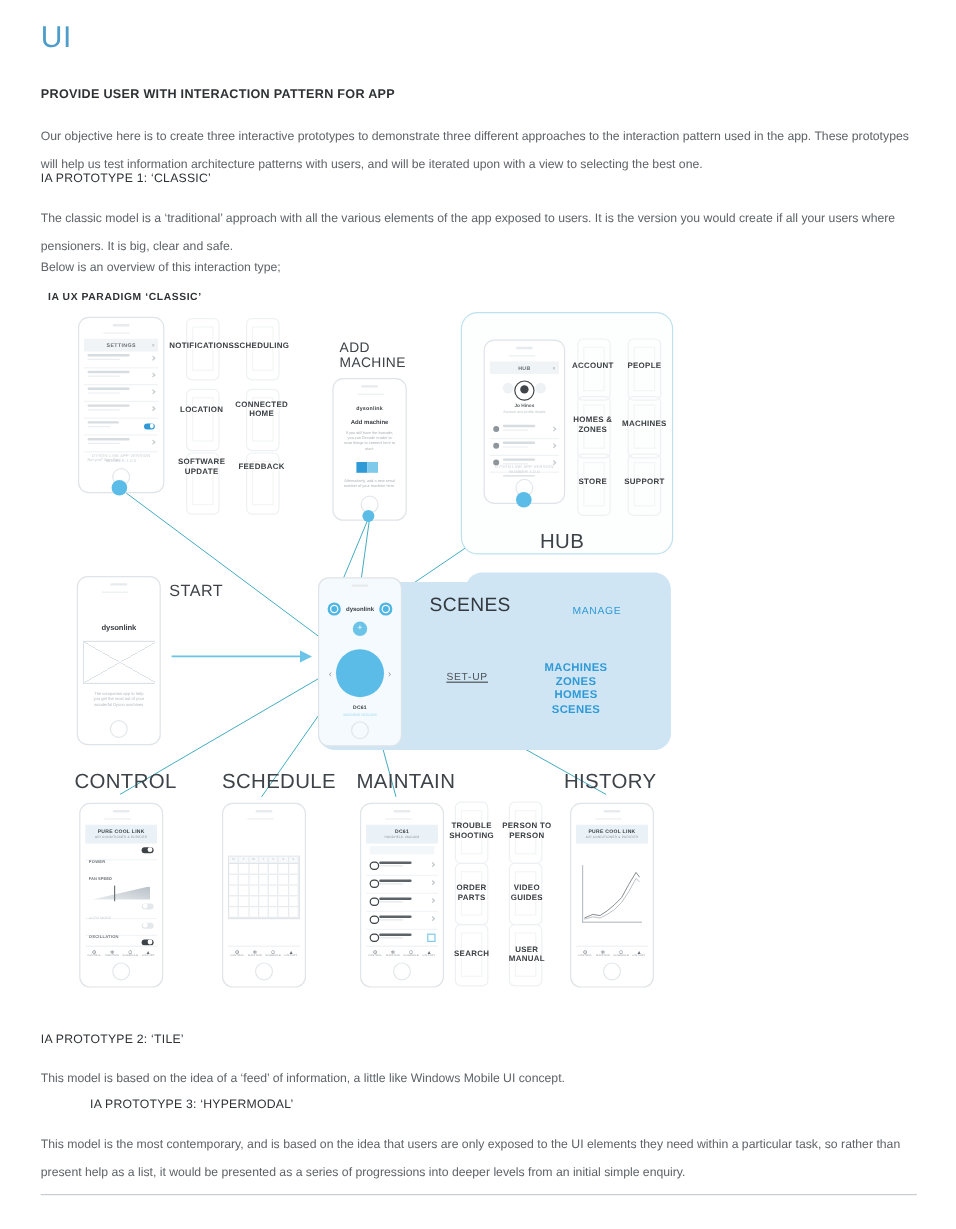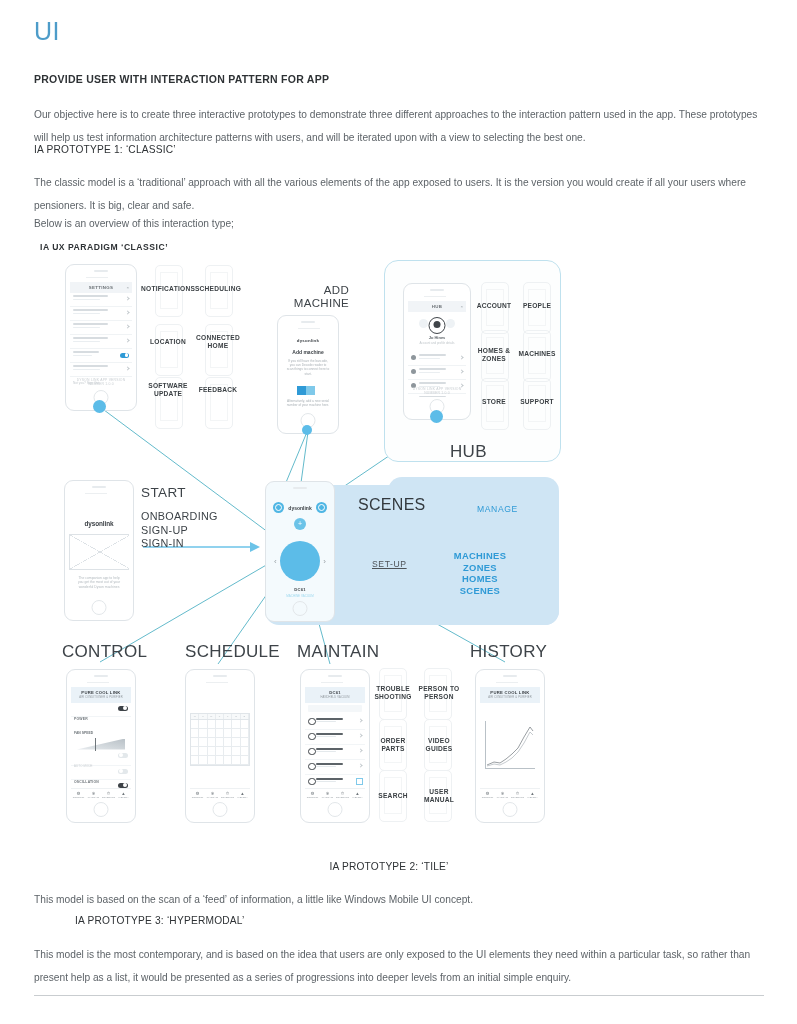--- a/index.html
+++ b/index.html
@@ -22,21 +22,21 @@
     font-size:10.2px;line-height:23px;color:#5d6368;font-weight:400;
   }
   .subhead{
     position:absolute;left:34px;width:730px;
     font-size:10.2px;color:#2e3235;font-weight:400;letter-spacing:.2px;
   }
   #p-intro{top:103px;}
   #h-proto1{top:144px;}
   #p-proto1{top:171px;}
   #p-below{top:212px;}
-  #h-proto2{top:861px;left:24px;text-align:center;}
+  #h-proto2{top:861px;left:34px;}
   #p-proto2{top:888px;}
   #h-proto3{top:915px;margin-left:41px;}
   #p-proto3{top:943px;}
   #footer-rule{
     position:absolute;left:34px;top:995px;width:730px;height:1px;background:#c9cdd0;
   }
 
   
   #diagram{position:absolute;left:0;top:232px;width:797px;height:600px;}
   #diagram-heading{
@@ -56,21 +56,21 @@
 
   
   .big-label{position:absolute;font-size:17px;color:#3d4348;font-weight:400;letter-spacing:.3px;}
   #lbl-hub{left:450px;top:210px;}
   #lbl-lobby{left:358px;top:264px;font-size:16px;color:#33393e;}
   #lbl-start{left:141px;top:253px;font-size:13.5px;letter-spacing:.4px;}
   #lbl-control{left:62px;top:410px;}
   #lbl-schedule{left:185px;top:410px;}
   #lbl-maintain{left:297px;top:410px;}
   #lbl-history{left:470px;top:410px;}
-  #lbl-add-machine{left:283px;top:52px;width:66px;text-align:right;
+  #lbl-add-machine{left:283px;top:52px;width:66px;text-align:left;
     font-size:11.5px;line-height:13px;letter-spacing:.3px;color:#3d4348;}
 
   #start-sub{
     position:absolute;left:141px;top:278px;width:110px;
     font-size:10.8px;line-height:13.5px;letter-spacing:.3px;color:#3d4348;
   }
 
   
   #lobby-setup{position:absolute;left:372px;top:327px;font-size:8.6px;
     letter-spacing:.6px;color:#4e5358;text-decoration:underline;}
@@ -399,25 +399,20 @@
       <div class="ob-logo">dysonlink</div>
       <div class="ob-box"></div>
       <div class="ob-copy">The companion app to help you get the most out of your wonderful Dyson machines</div>
       <div class="ob-dots"></div>
 
     </div>
     <div class="home"></div>
   </div>
 
   <div class="big-label" id="lbl-start">START</div>
-  <div id="start-sub">
-    <div>ONBOARDING</div>
-    <div>SIGN-UP</div>
-    <div>SIGN-IN</div>
-  </div>
 
   <div class="phone" style="left:265px;top:249px;width:68px;height:139px;background:#f4fafd;">
     <div class="speaker"></div>
     <div class="screen" style="background:#f4fafd;">
       <span class="cp-icon l">
           <span class="g"></span>
         </span>
       <span class="cp-logo">dysonlink</span>
       <span class="cp-icon r">
           <span class="g"></span>
@@ -697,16 +692,16 @@
             <span class="nl">HISTORY</span>
           </span>
       </div>
     </div>
     <div class="home"></div>
   </div>
 
 </div>
 
 <div class="subhead" id="h-proto2">IA PROTOTYPE 2: ‘TILE’</div>
-<div class="para" id="p-proto2">This model is based on the scan of a ‘feed’ of information, a little like Windows Mobile UI concept.</div>
+<div class="para" id="p-proto2">This model is based on the idea of a ‘feed’ of information, a little like Windows Mobile UI concept.</div>
 <div class="subhead" id="h-proto3">IA PROTOTYPE 3: ‘HYPERMODAL’</div>
 <div class="para" id="p-proto3">This model is the most contemporary, and is based on the idea that users are only exposed to the UI elements they need within a particular task, so rather than present help as a list, it would be presented as a series of progressions into deeper levels from an initial simple enquiry.</div>
 <div id="footer-rule"></div>
 
 </body></html>

